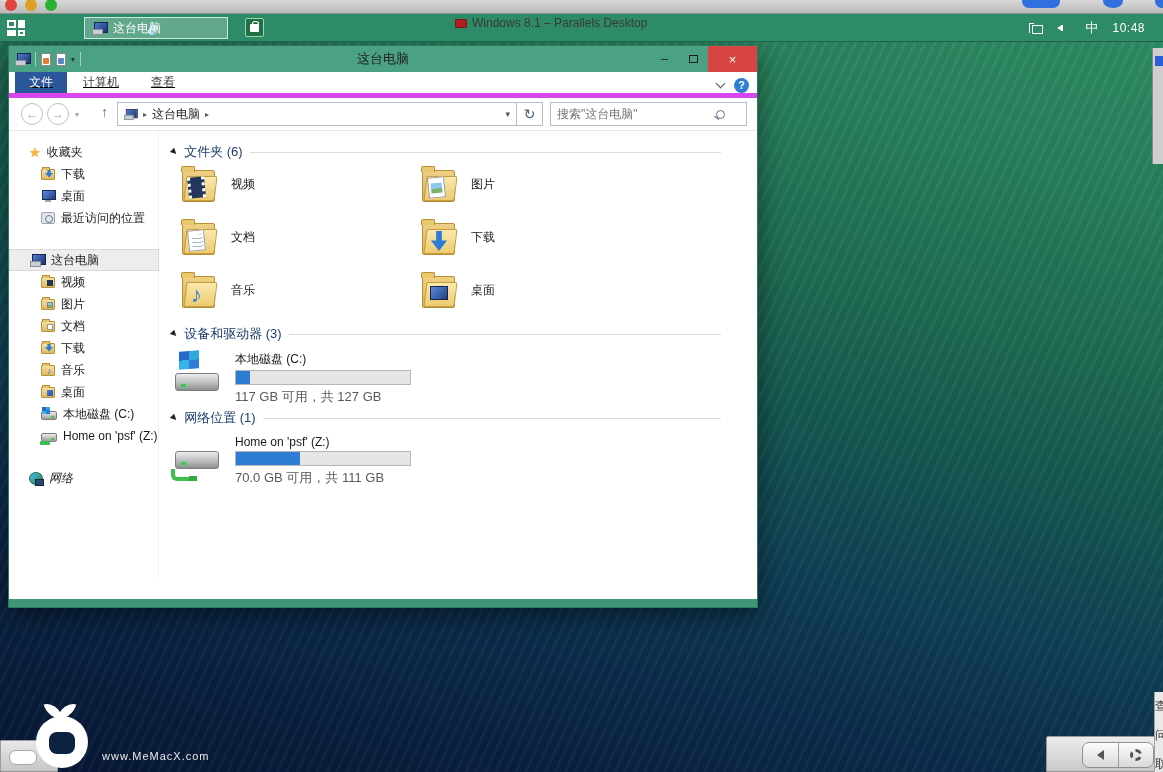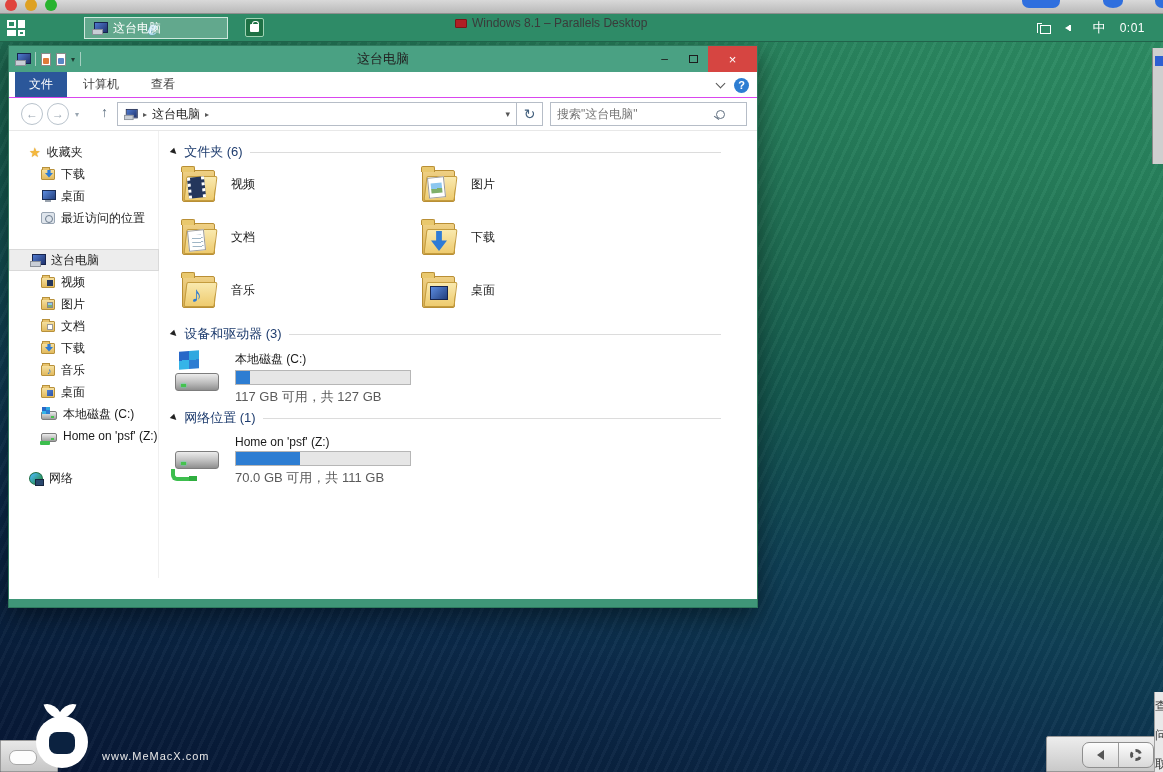--- a/index.html
+++ b/index.html
@@ -50,21 +50,21 @@
   .qat-doc { width:10px; height:13px; background:#fff; border:1px solid #8a8a8a; position:relative; }
   .qat-doc.orange::after { content:""; position:absolute; left:1px; bottom:1px; width:6px; height:6px; background:#e07b39; border-radius:1px; }
   .qat-doc.blue::after { content:""; position:absolute; left:1px; bottom:1px; width:6px; height:6px; background:#5b86c5; border-radius:1px; }
   .qat-drop { font-size:8px; color:#1f3b31; }
   .win-title { position:absolute; left:0; right:0; text-align:center; font-size:13px; color:#222; }
   .winbtns { position:absolute; right:0; top:0; height:26px; display:flex; }
   .wbtn { width:29px; height:26px; display:flex; align-items:center; justify-content:center; color:#1d1d1d; font-size:12px; }
   .wbtn .box { width:9px; height:8px; border:1px solid #1d1d1d; }
   .wbtn.close { width:49px; background:#d64541; color:#fff; font-size:13px; }
 
-  .ribbon { left:0; top:26px; width:748px; height:26px; background:#fff; border-bottom:1px solid #d946ef; display:flex; align-items:stretch; }
+  .ribbon { left:0; top:26px; width:748px; height:26px; background:#fff; border-bottom:5px solid #d946ef; display:flex; align-items:stretch;text-decoration:underline; }
   .tab { padding:0 16px; display:flex; align-items:center; font-size:12px; color:#3b3b3b; }
   .tab.file { background:#2b579a; color:#fff; margin-left:6px; padding:0 14px; }
   .ribbon-right { position:absolute; right:8px; top:26px; height:26px; display:flex; align-items:center; gap:10px; }
   .chev { width:7px; height:7px; border-right:1px solid #555; border-bottom:1px solid #555; transform:rotate(45deg); margin-top:-3px; }
   .help { width:15px; height:15px; border-radius:50%; background:#2d7dd2; color:#fff; font-size:11px; font-weight:bold; display:flex; align-items:center; justify-content:center; }
 
   .addrbar { left:0; top:52px; width:748px; height:33px; background:#fff; border-bottom:1px solid #e8e8e8; }
   .navcirc { width:22px; height:22px; border-radius:50%; border:1px solid #b9c3cc; color:#9aa6b1; display:flex; align-items:center; justify-content:center; font-size:12px; top:5px; }
   .upar { top:6px; left:92px; color:#5a6c7d; font-size:14px; }
   .addrbox { left:108px; top:4px; width:400px; height:24px; border:1px solid #b6bdc7; display:flex; align-items:center; font-size:12px; color:#222; padding-left:5px; gap:5px; }
@@ -194,21 +194,21 @@
   <span class="abs ie-e">e</span>
   <div class="abs taskbtn">
     <span class="ico-computer" style="position:relative;"></span>
     <span>这台电脑</span>
   </div>
   <span class="abs storebtn"></span>
   <div class="abs tray">
     <span class="tray-net"></span>
     <span class="tray-vol"></span>
     <span class="tray-zh">中</span>
-    <span class="tray-time">0:01</span>
+    <span class="tray-time">10:48</span>
   </div>
 </div>
 
 <div class="abs win">
 
   <div class="abs titlebar">
     <div class="qat">
       <span class="ico-computer" style="position:relative;"></span>
       <span class="sep"></span>
       <span class="qat-doc orange"></span>
@@ -319,21 +319,21 @@
       </div>
       <div class="srow lvl1" style="top:272px;">
         <span class="drive-sm flagged"></span>
         <span>本地磁盘 (C:)</span>
       </div>
       <div class="srow lvl1" style="top:294px;">
         <span class="drive-sm net"></span>
         <span>Home on 'psf' (Z:)</span>
       </div>
 
-      <div class="srow lvl0" style="top:336px;">
+      <div class="srow lvl0" style="top:336px;font-style:italic;">
         <span class="ico-globe"></span>
         <span>网络</span>
       </div>
     </div>
 
     <div class="main">
 
       <div class="ghead" style="left:12px;top:12px;">
         <span class="garrow">▶</span>
         <span>文件夹 (6)</span>

